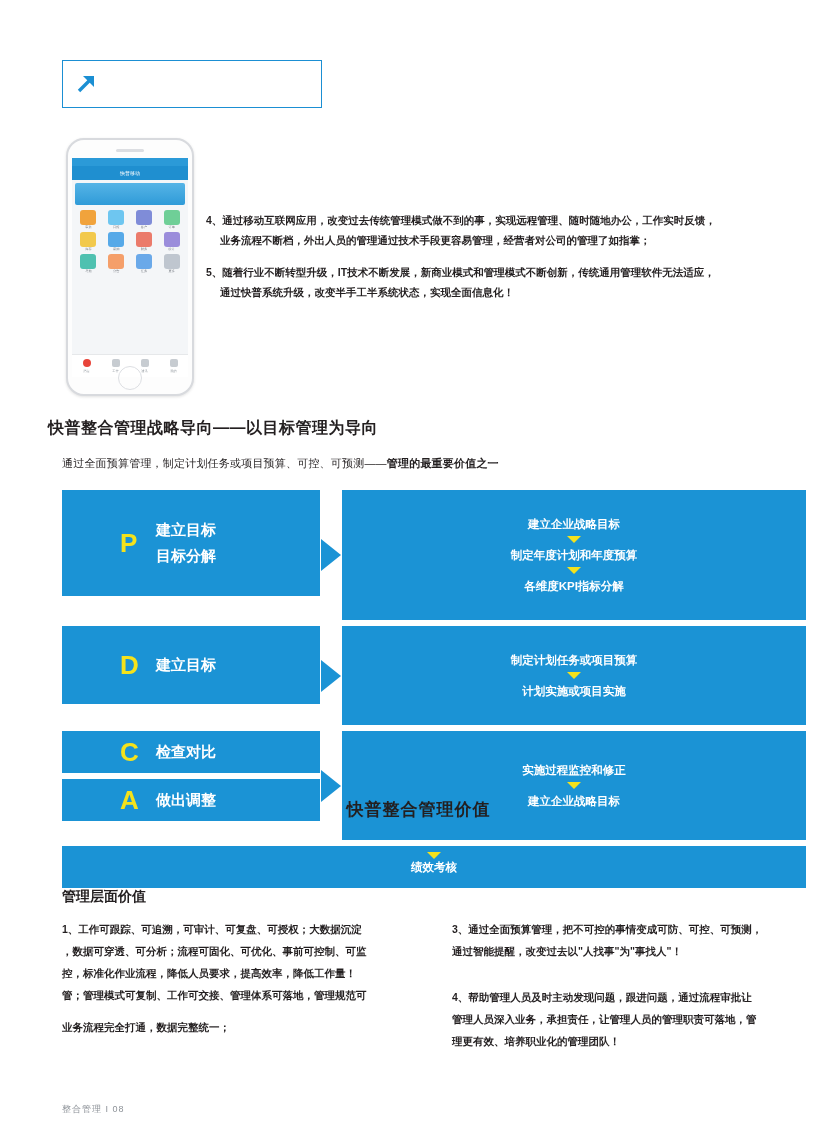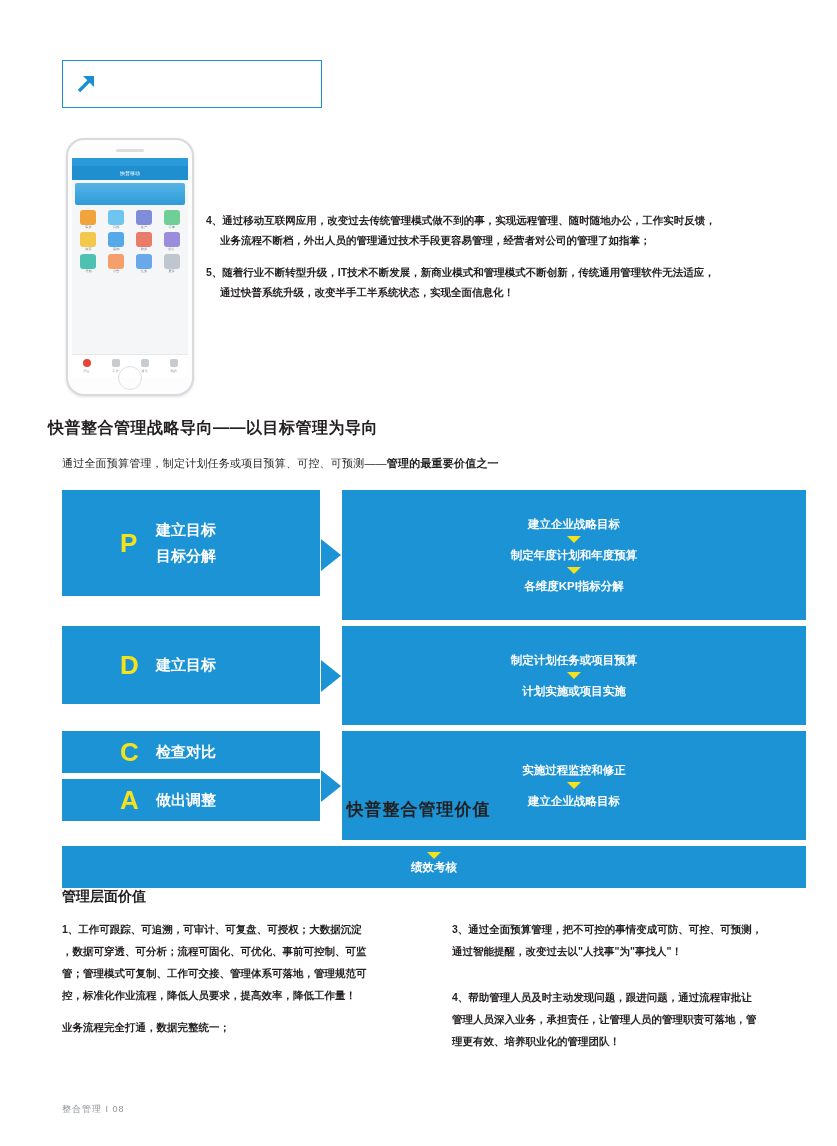--- a/index.html
+++ b/index.html
@@ -511,22 +511,22 @@
 </div>
 
 <div class="value-title">快普整合管理价值</div>
 <div class="value-sub">管理层面价值</div>
 
 <div class="cols">
   <div class="col">
     <p>
       <span class="line">1、工作可跟踪、可追溯，可审计、可复盘、可授权；大数据沉淀</span>
       <span class="line">，数据可穿透、可分析；流程可固化、可优化、事前可控制、可监</span>
+      <span class="line">控，标准化作业流程，降低人员要求，提高效率，降低工作量！</span>
       <span class="line">管；管理模式可复制、工作可交接、管理体系可落地，管理规范可</span>
-      <span class="line">控，标准化作业流程，降低人员要求，提高效率，降低工作量！</span>
     </p>
     <p>
       <span class="line">业务流程完全打通，数据完整统一；</span>
     </p>
   </div>
   <div class="col">
     <p>
       <span class="line">3、通过全面预算管理，把不可控的事情变成可防、可控、可预测，</span>
       <span class="line">通过智能提醒，改变过去以"人找事"为"事找人"！</span>
     </p>

